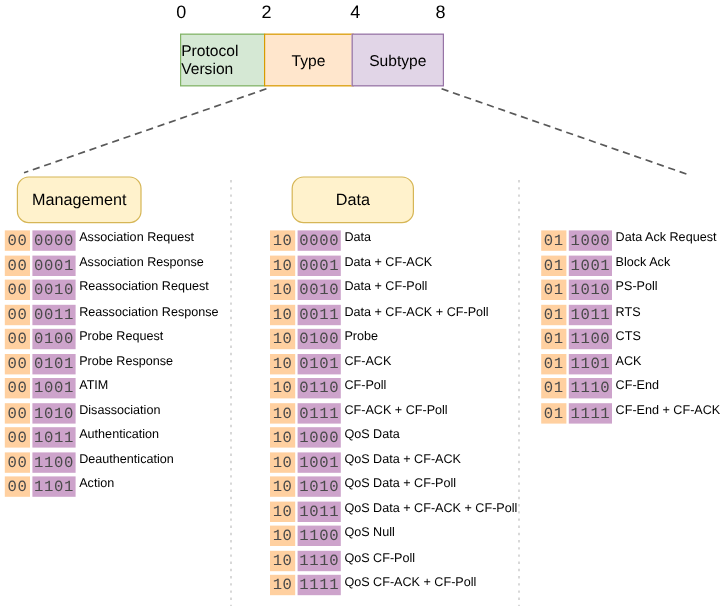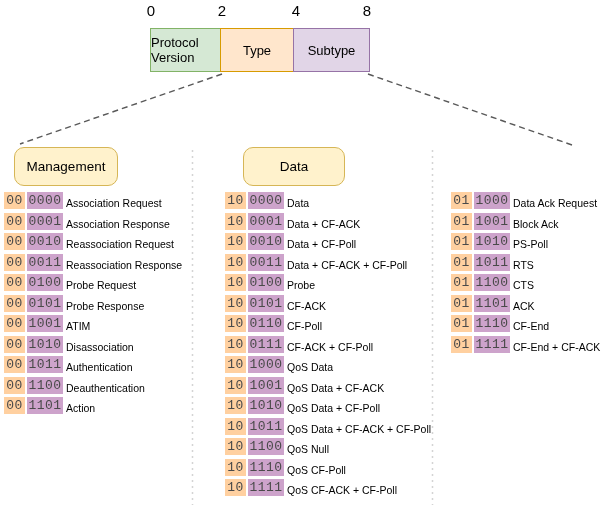--- a/index.html
+++ b/index.html
@@ -44,21 +44,21 @@
   }
   .category-box.mgmt{left:14px;width:104px;}
   .category-box.data{left:243px;width:102px;}
   .category-box.ctrl{left:468px;width:100px;}
 
   
   .rows{position:absolute;top:192px;}
   .rows.mgmt{left:4px;}
   .rows.data{left:225px;}
   .rows.ctrl{left:451px;}
-  .row{display:flex;align-items:flex-end;height:17px;margin-bottom:3.5px;}
+  .row{display:flex;align-items:flex-start;height:17px;margin-bottom:3.5px;}
   .chip{
     display:inline-block;height:17px;line-height:17px;text-align:center;
     font-family:"Liberation Mono", monospace;
     font-size:13px;color:#4a4a4a;letter-spacing:0.5px;
   }
   .chip-type{width:21px;background:var(--chip-type-fill,#ffd0a0);}
   .chip-subtype{width:36px;background:var(--chip-subtype-fill,#cda3cb);margin-left:2px;}
   .row-label{
     margin-left:3px;font-size:10.5px;color:#000;white-space:nowrap;
     font-family:"Liberation Sans", sans-serif;

